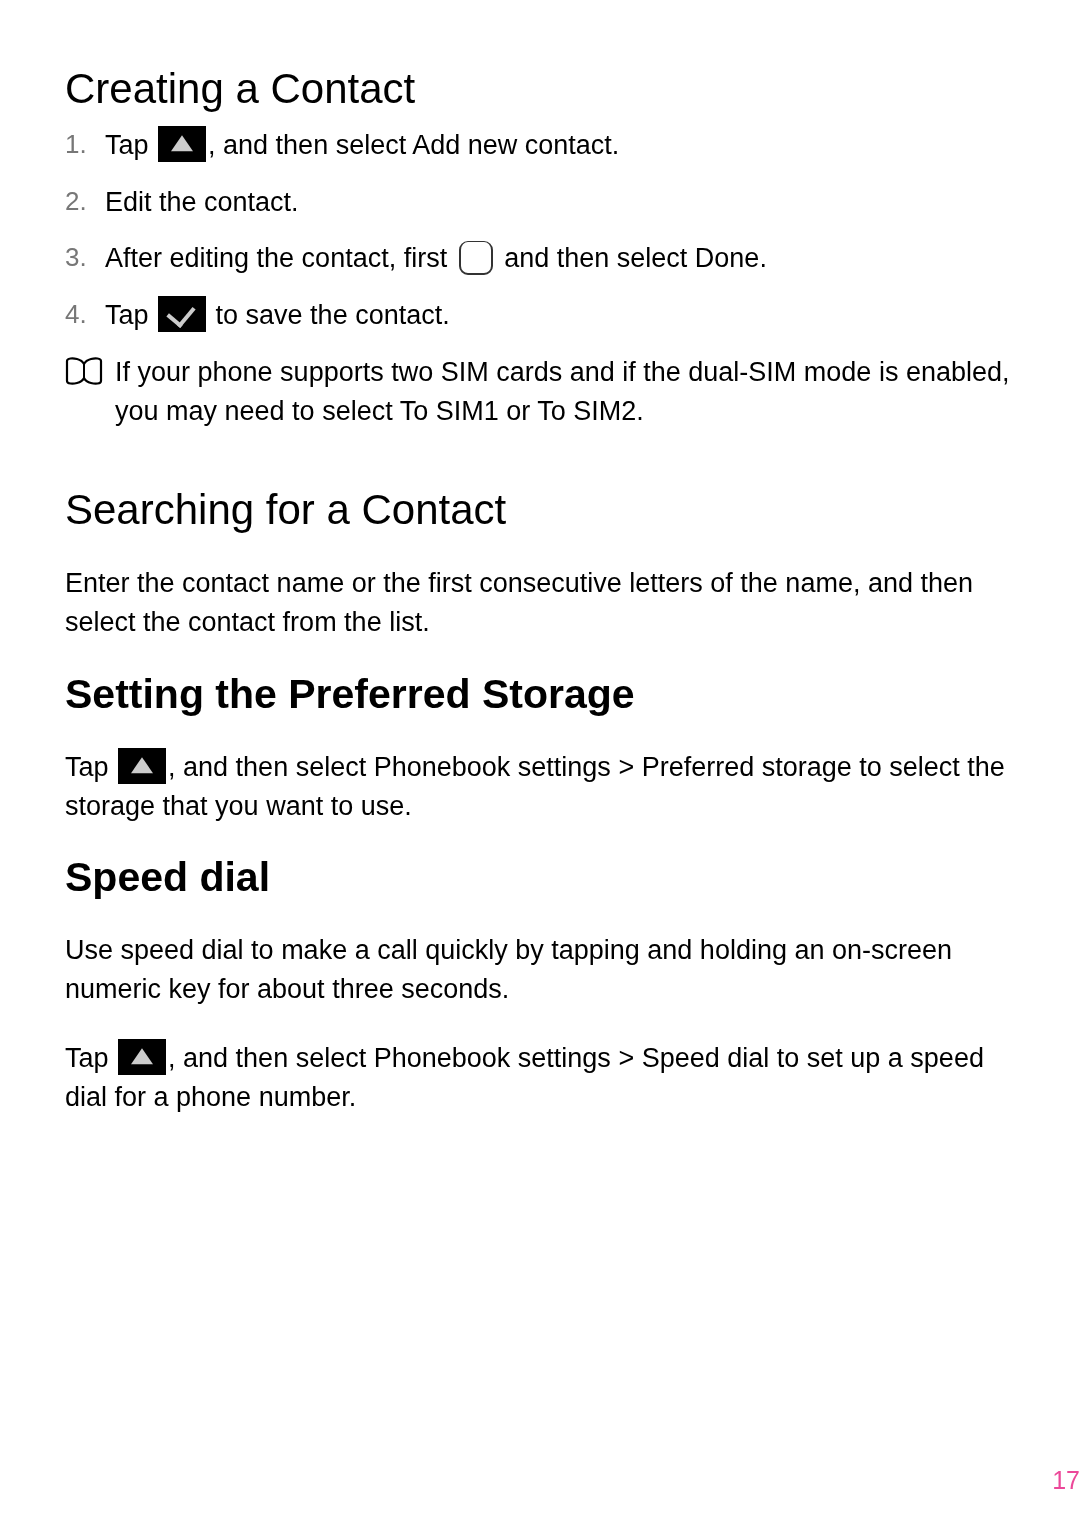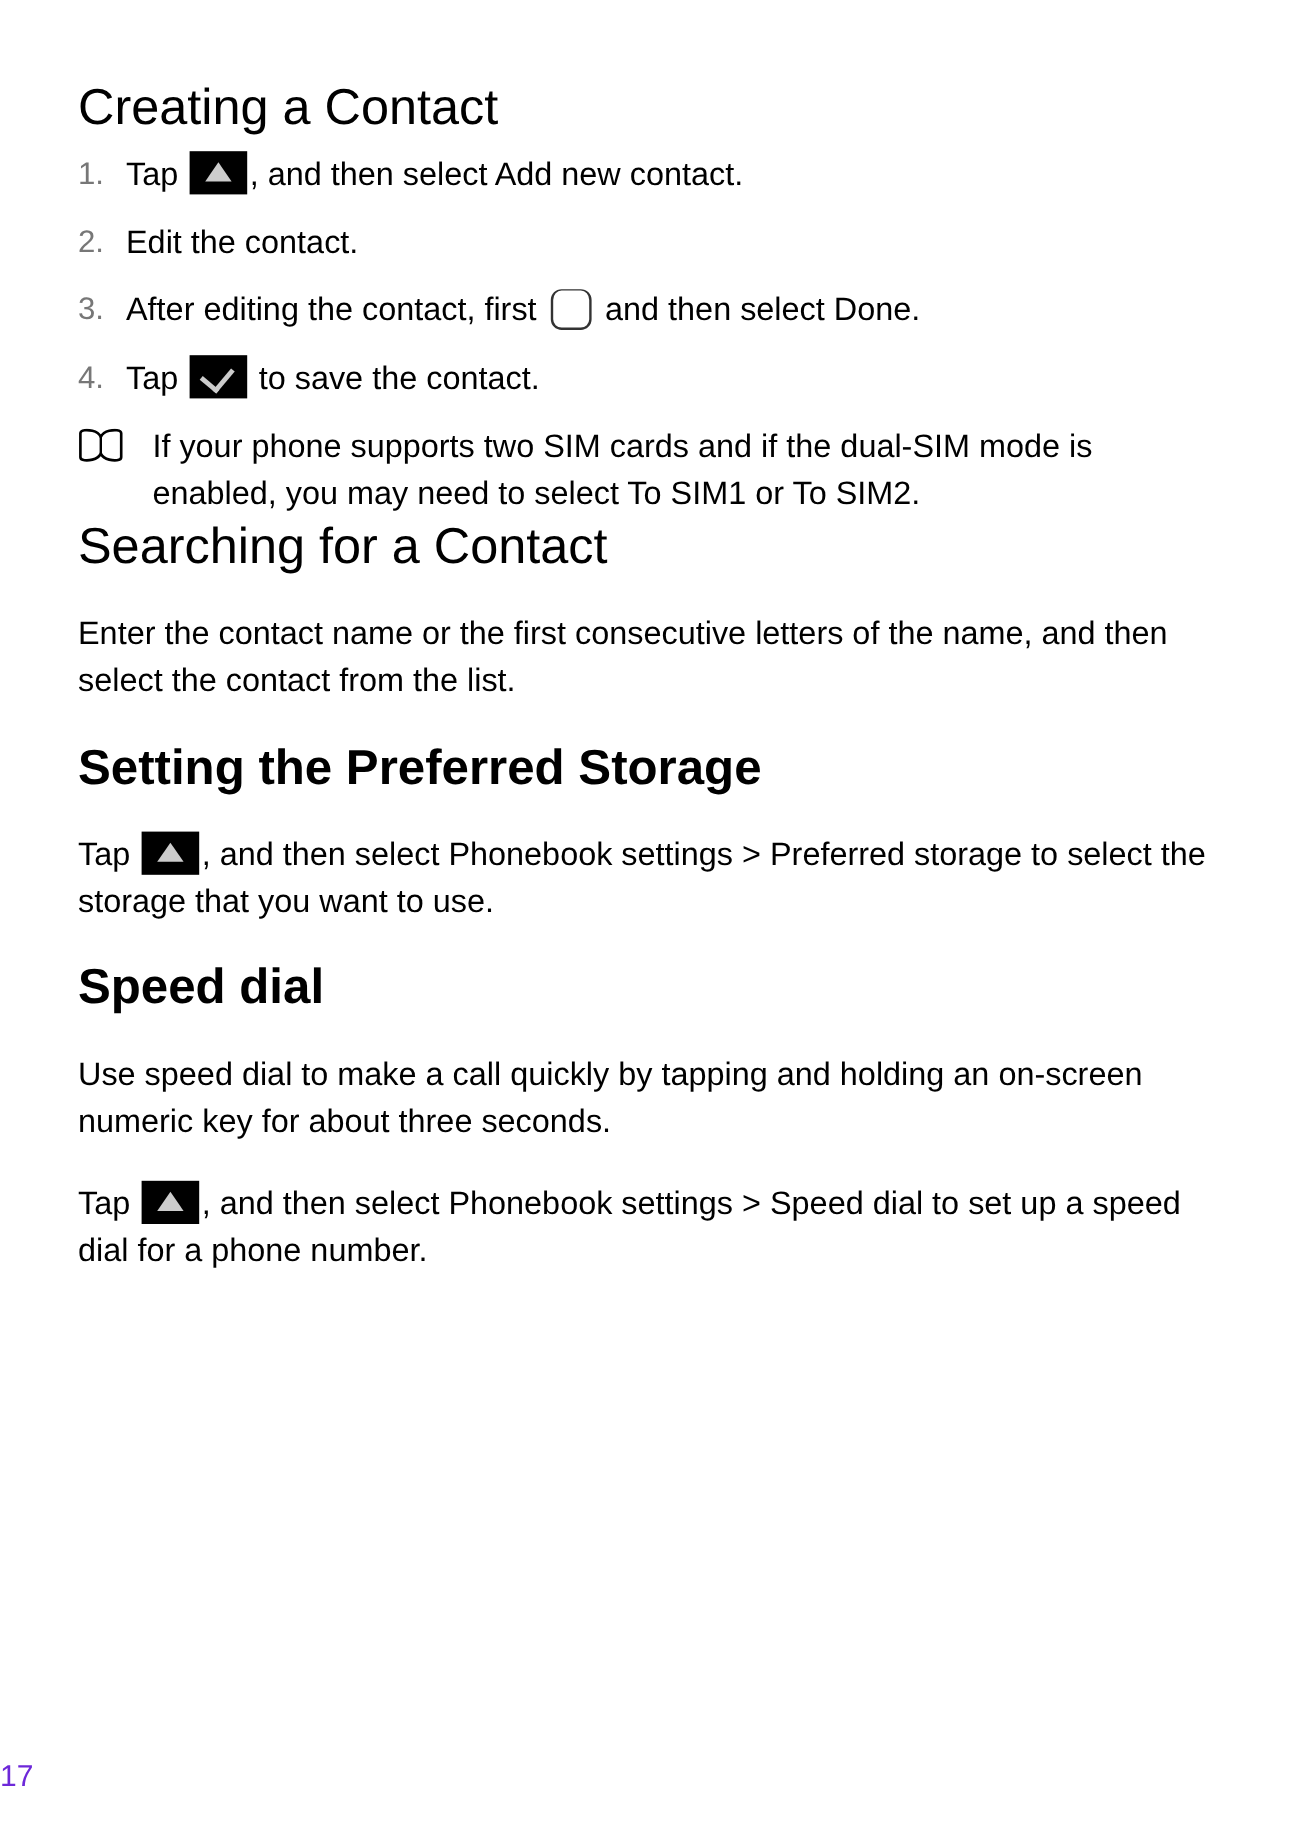--- a/index.html
+++ b/index.html
@@ -13,21 +13,21 @@
   }
   .page {
     padding: 65px 65px 0 65px;
   }
   h2.section {
     font-size: 42px;
     font-weight: 400;
     margin-bottom: 12px;
     margin-top: 0;
   }
-  h2.section.gap-above { }
+  h2.section.gap-above { margin-top: 55px; }
   h2.subsection {
     font-size: 41px;
     font-weight: 600;
     margin-top: 28px;
     margin-bottom: 10px;
   }
   .body-text, .step-text {
     font-size: 27px;
     line-height: 1.45;
     color: #000;
@@ -45,21 +45,21 @@
     content: counter(step) ".";
     position: absolute;
     left: 0;
     top: 0;
     color: #777;
     font-size: 26px;
   }
   .note-row {
     display: flex;
     align-items: flex-start;
-    gap: 24px;
+    gap: 12px;
     margin-top: 18px;
     padding-left: 0;
   }
   .note-text {
     font-size: 27px;
     line-height: 1.45;
     flex: 1;
   }
   b, .bold { font-weight: 400; }
   .para { margin-bottom: 14px; margin-top: 30px; }
@@ -109,23 +109,23 @@
     flex: 0 0 auto;
     margin-left: 0;
     margin-top: 4px;
   }
   .icon-book svg { display: block; }
 
   .page-number {
     position: absolute;
     bottom: 40px;
     left: 0; right: 0;
-    text-align: left;
+    text-align: right;
     font-size: 25px;
-    color: #6d28d9;
+    color: #ec4899;
   }
 </style>
 </head>
 <body>
 
 <div class="page">
 
   <h2 class="section">Creating a Contact</h2>
   <ol class="steps">
     <li>

